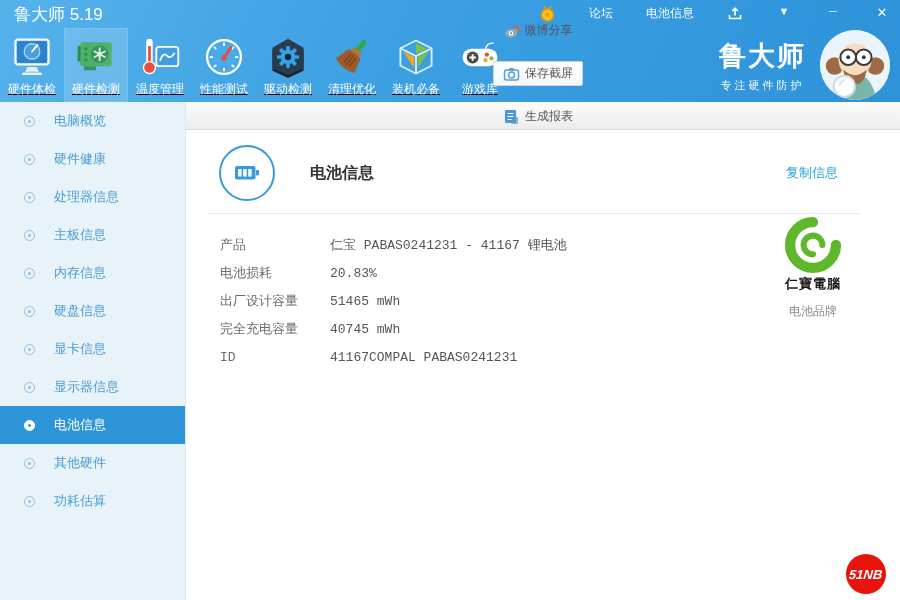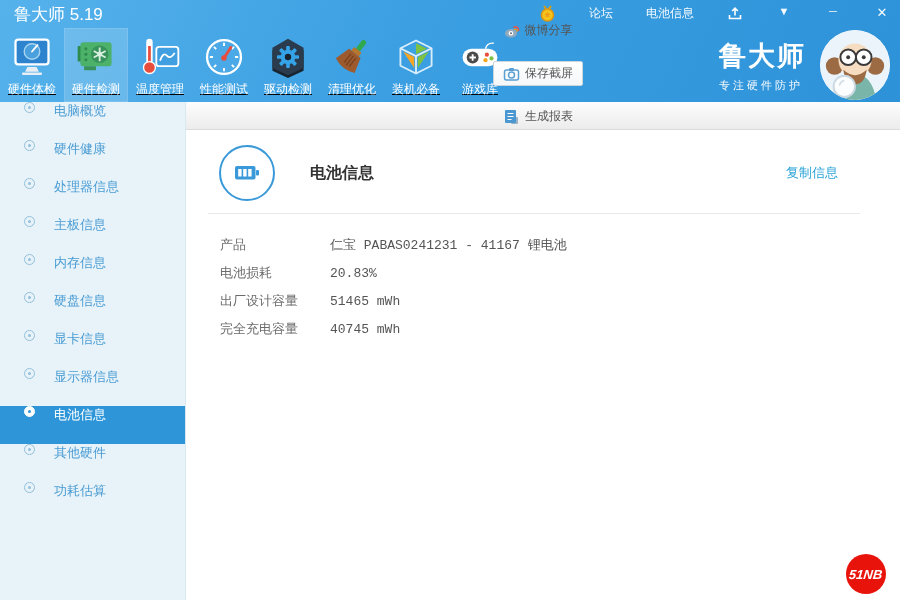--- a/index.html
+++ b/index.html
@@ -18,32 +18,32 @@
   .medal { width:17px; height:17px; display:block; }
 
   
   .toolbar { height:74px; display:flex; align-items:stretch; }
   .tool-item { width:64px; display:flex; flex-direction:column; align-items:center; padding-top:7px; cursor:pointer;text-decoration:underline; }
   .tool-item.selected { background:rgba(255,255,255,.17); box-shadow:inset 0 0 0 1px rgba(255,255,255,.12); }
   .tool-icon { width:44px; height:44px; }
   .tool-icon svg { width:44px; height:44px; display:block; }
   .tool-label { color:#fff; font-size:12px; margin-top:2px; white-space:nowrap; }
   .toolbar-right { margin-left:auto; display:flex; align-items:center; padding-right:10px; gap:14px; }
-  .brand-text { color:#fff; }
+  .brand-text { text-align:center; color:#fff; }
   .brand-name { font-size:27px; font-weight:bold; letter-spacing:2px; }
   .brand-slogan { font-size:11px; letter-spacing:3px; margin-top:4px; opacity:.95; }
   .avatar { width:70px; height:70px; border-radius:50%; overflow:hidden; background:#ebf4fb; flex:none; }
   .avatar svg { display:block; }
 
   
   .app-body { display:flex; height:498px; }
 
   
   .sidebar { width:186px; background:#e8f3f9; border-right:1px solid #d9e8f1; flex:none; }
-  .side-item { height:38px; display:flex; padding-left:24px; color:#4a9cd4; font-size:13px; cursor:pointer; }
+  .side-item { height:38px; display:flex; align-items:center; padding-left:24px; color:#4a9cd4; font-size:13px; cursor:pointer; }
   .side-bullet { width:11px; height:11px; border:1px solid #93bfda; border-radius:50%; margin-right:19px; position:relative; flex:none; }
   .side-bullet::after { content:""; position:absolute; left:3px; top:3px; width:3px; height:3px; border-radius:50%; background:#93bfda; }
   .side-item.selected { background:#2e96d8; color:#fff; }
   .side-item.selected .side-bullet { border-color:#fff; background:#fff; }
   .side-item.selected .side-bullet::after { background:#2e96d8; }
 
   
   .content { flex:1; display:flex; flex-direction:column; min-width:0; }
   .actionbar { height:28px; background:linear-gradient(#fdfdfd,#ececec); border-bottom:1px solid #dcdcdc; display:flex; align-items:center; justify-content:flex-end; padding-right:10px; gap:18px; font-size:12px; color:#555;flex-direction:column; }
   .action-btn { display:flex; align-items:center; gap:5px; padding:3px 9px; cursor:pointer; border:1px solid transparent; border-radius:2px; }
@@ -351,22 +351,36 @@
             <span class="info-value">20.83%</span>
           </div>
           <div class="info-row">
             <span class="info-label">出厂设计容量</span>
             <span class="info-value">51465 mWh</span>
           </div>
           <div class="info-row">
             <span class="info-label">完全充电容量</span>
             <span class="info-value">40745 mWh</span>
           </div>
-        </div>
-
+          <div class="info-row">
+            <span class="info-label">ID</span>
+            <span class="info-value">41167COMPAL PABAS0241231</span>
+          </div>
+        </div>
+
+        <div class="brand-box">
+          <div class="brand-logo">
+            <svg viewBox="0 0 62 62" width="58" height="58">
+                <path d="M31 6.5 a24.5 24.5 0 1 0 24.5 24.5" fill="none" stroke="#5fb72c" stroke-width="11" stroke-linecap="round"></path>
+                <path d="M41 31 a10 10 0 1 0 -10 10" fill="none" stroke="#5fb72c" stroke-width="6.5" stroke-linecap="round"></path>
+              </svg>
+          </div>
+          <div class="brand-logo-text">仁寶電腦</div>
+          <div class="brand-caption">电池品牌</div>
+        </div>
 
         <div class="watermark">
           <span>51NB</span>
         </div>
       </div>
     </div>
   </div>
 </div>
 
 </body></html>

